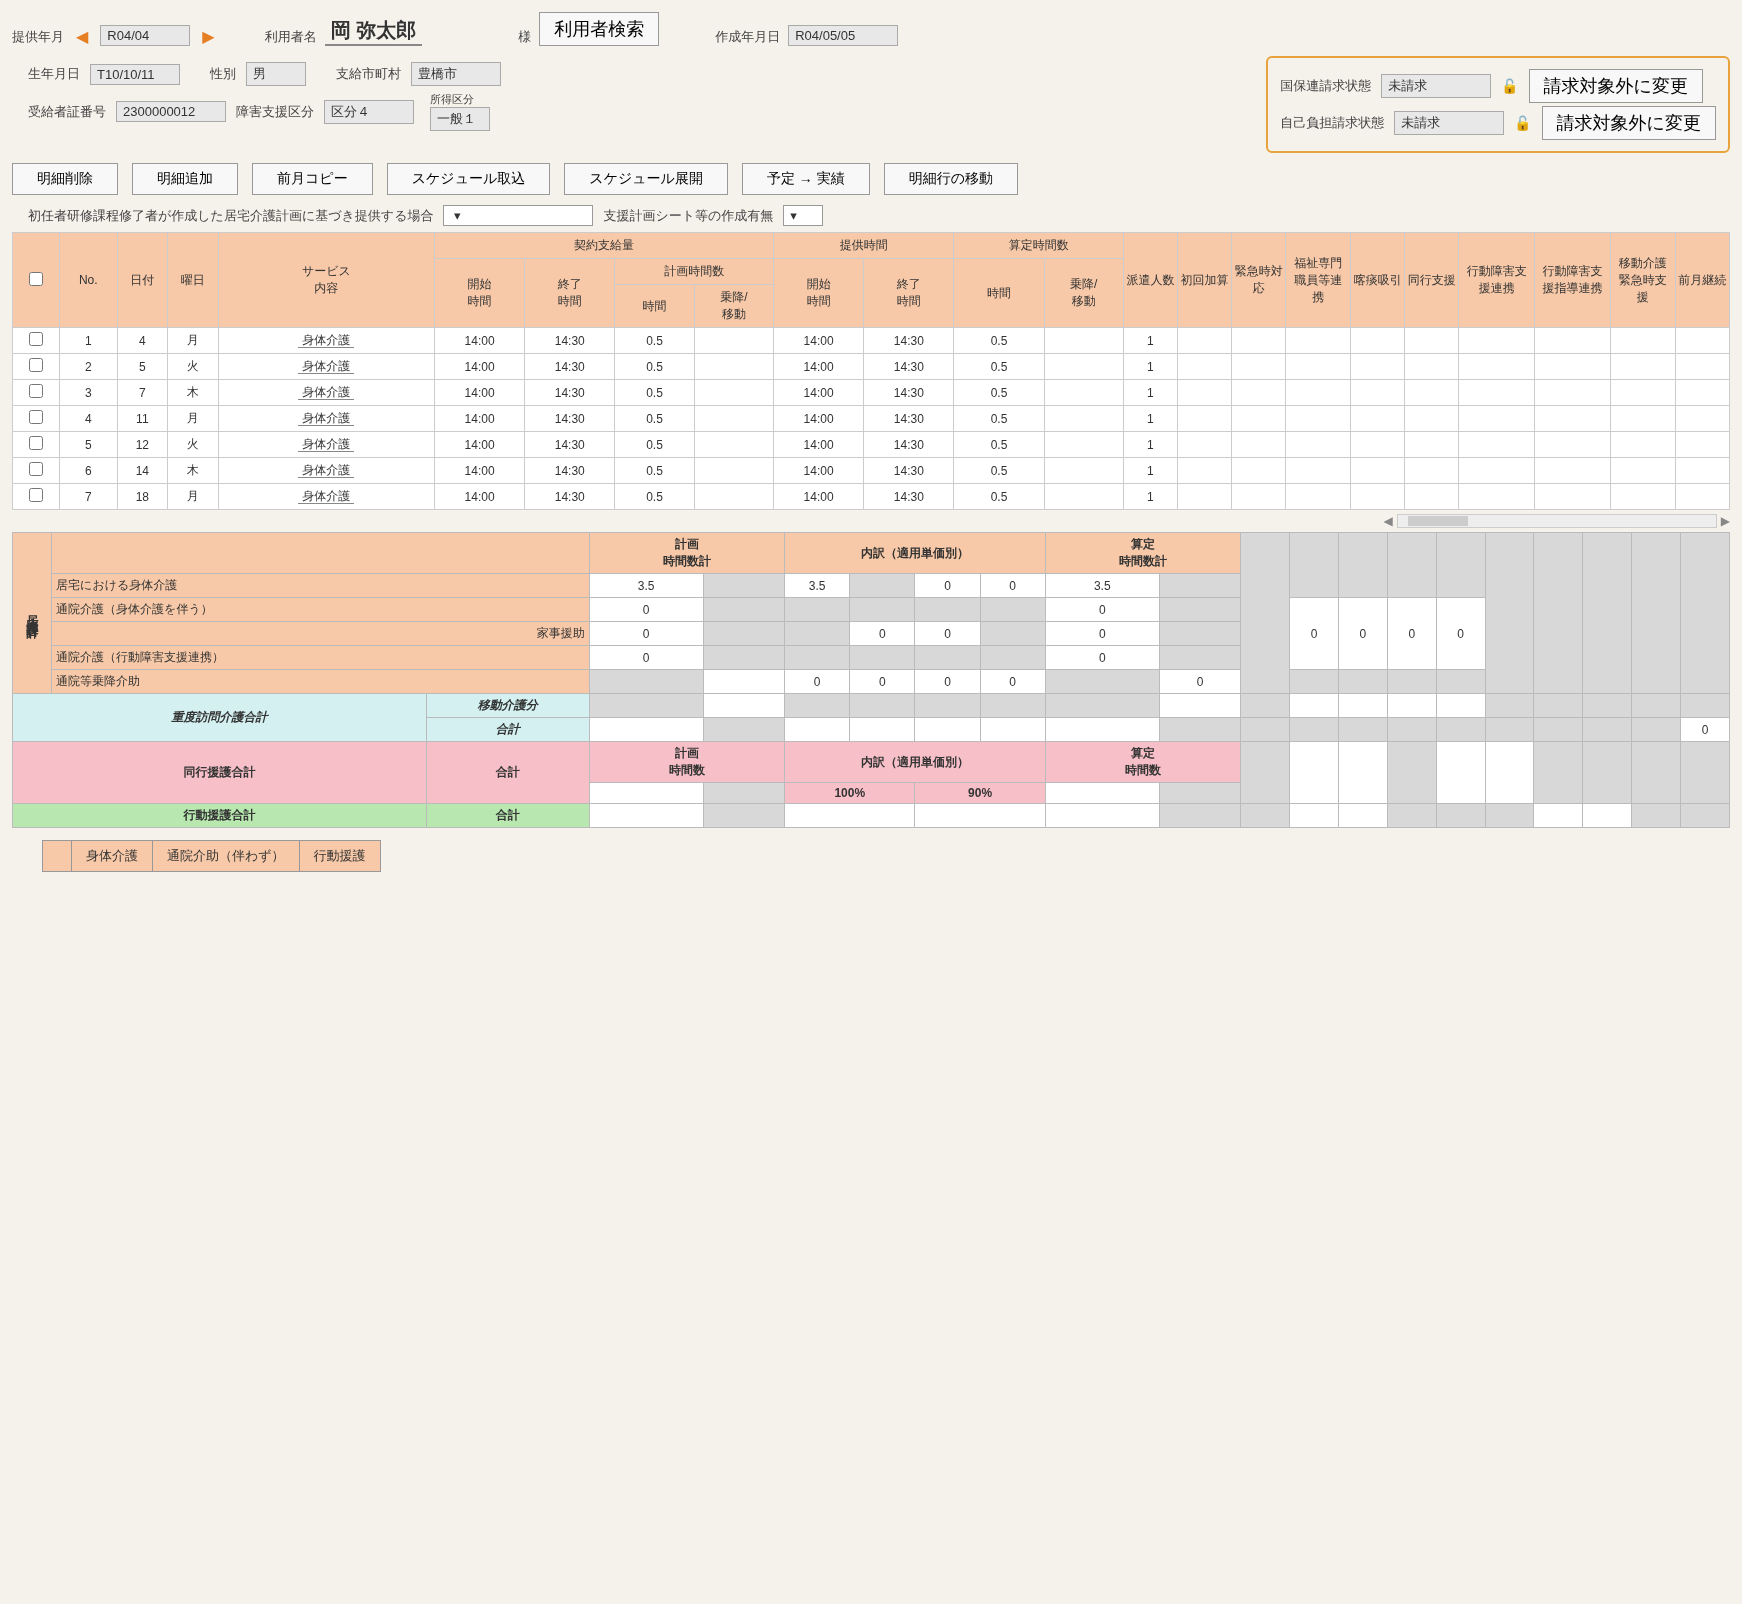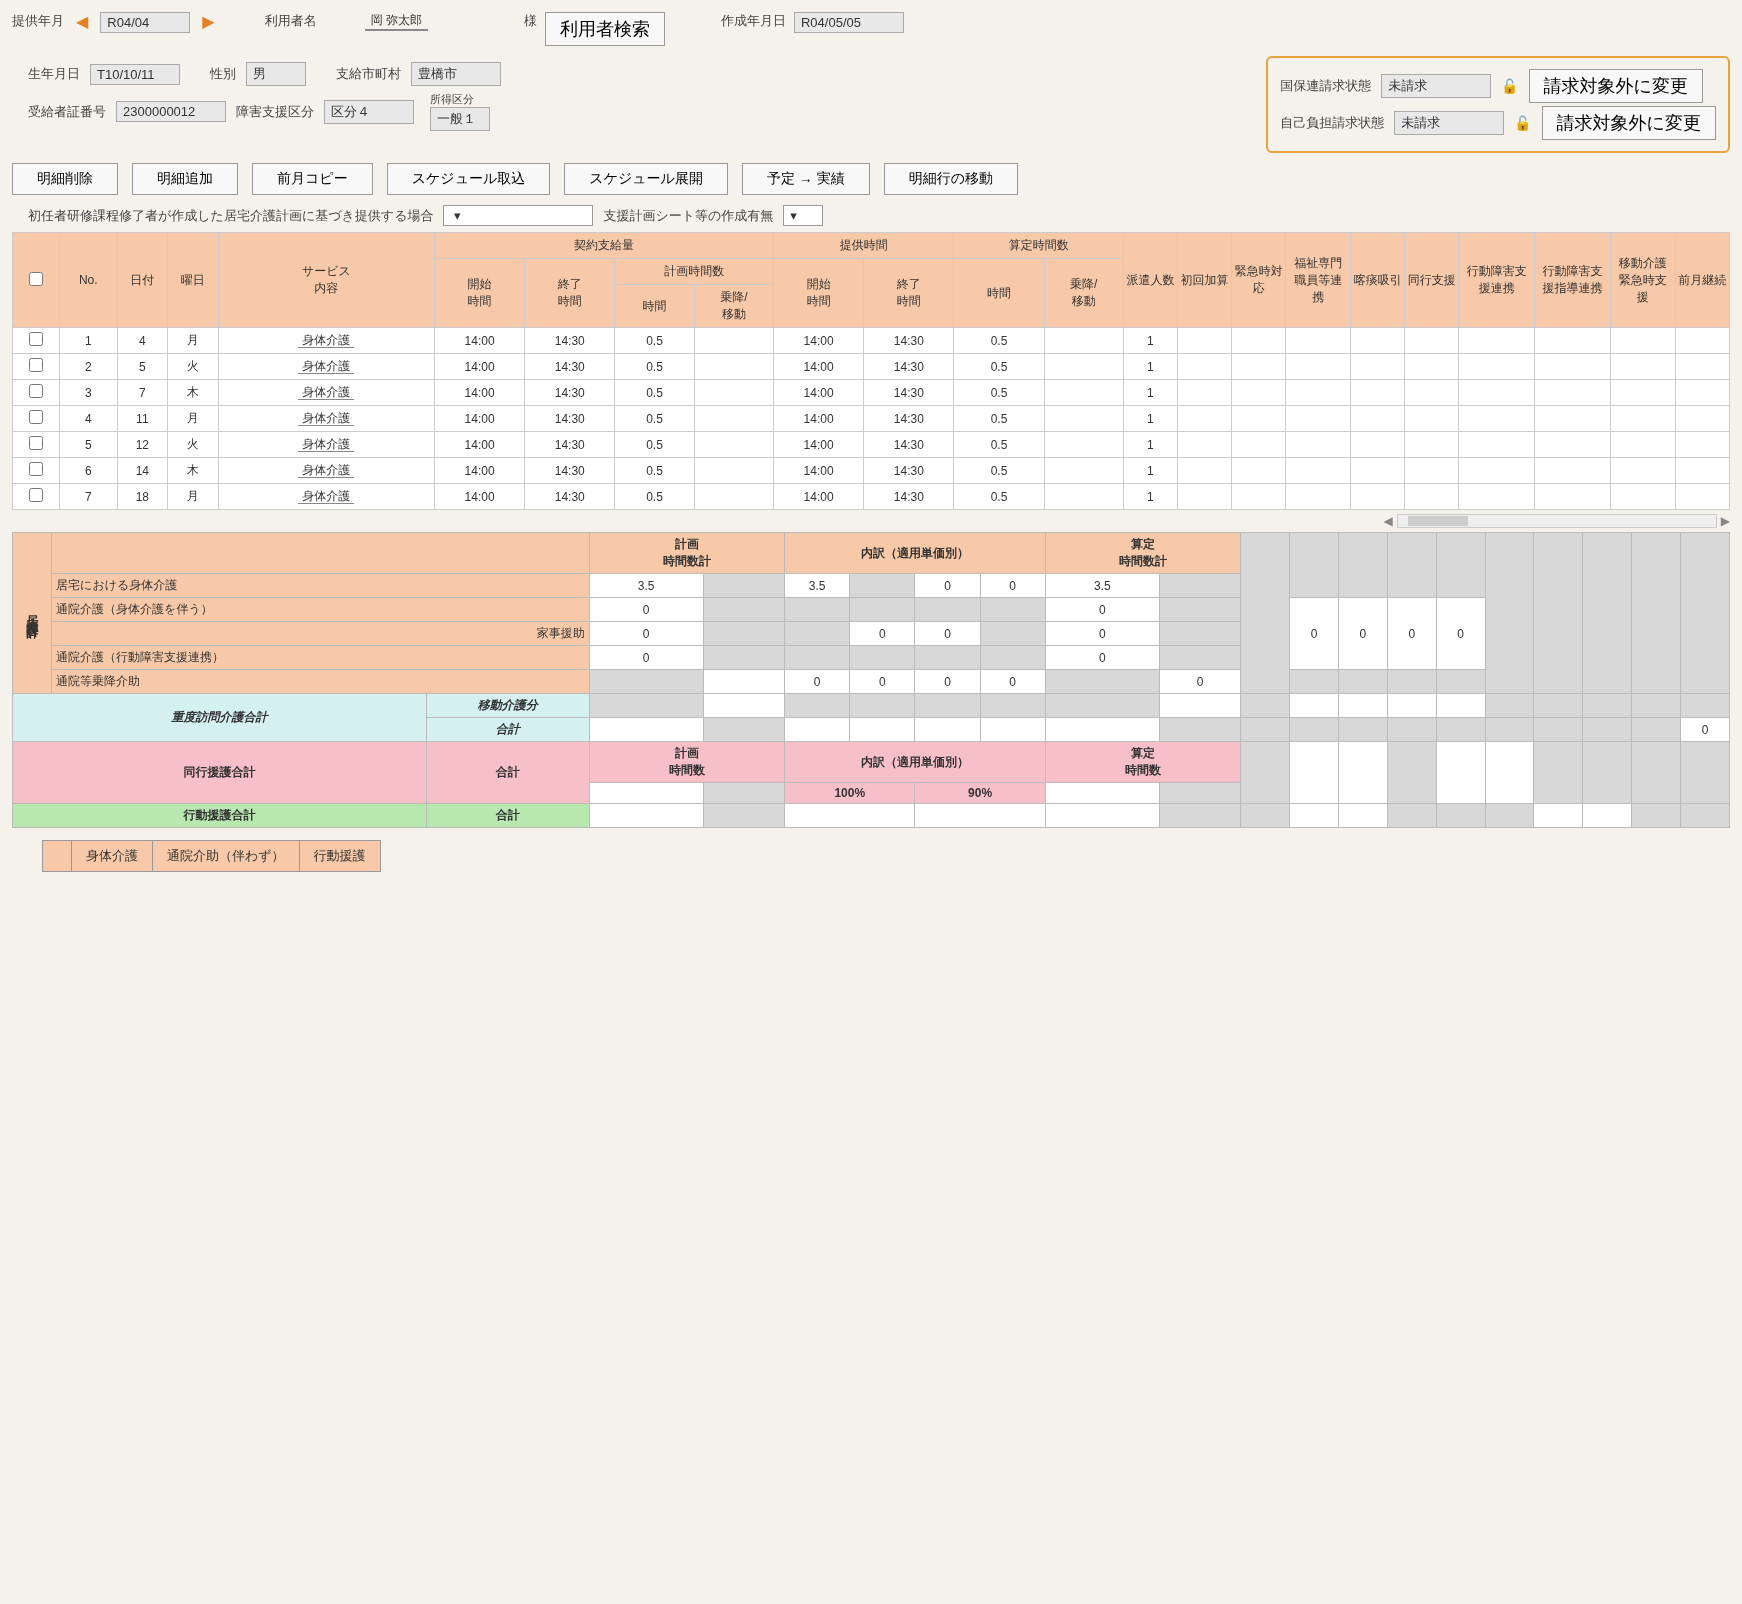--- a/index.html
+++ b/index.html
@@ -1,23 +1,23 @@
 <!DOCTYPE html>
 <html><head>
 <meta charset="utf-8">
 <style>
 * { box-sizing: border-box; margin: 0; padding: 0; }
 body { font-family: "Meiryo", "Hiragino Sans", sans-serif; font-size: 13px; background: #f5f1eb; padding: 12px; color: #333; }
-.top-row { display: flex; align-items: flex-start; gap: 8px; margin-bottom: 10px; flex-wrap: wrap; }
+.top-row { display: flex; align-items: flex-end; gap: 8px; margin-bottom: 10px; flex-wrap: wrap; }
 .label { color: #444; }
 .field { background: #e8e8e8; border: 1px solid #aaa; padding: 2px 6px; min-width: 60px; display: inline-block; text-align: left; }
 .field.wide { min-width: 90px; }
 .field.xwide { min-width: 110px; }
 .arrow { color: #e67e22; font-size: 16px; padding: 0 4px; cursor: pointer; user-select:none; }
-.name-val { font-size: 12px; font-weight: normal; color: #333; border-bottom: 2px solid #888; padding: 0 6px; margin-left: 40px; }
+.name-val { font-size: 20px; font-weight: bold; color: #333; border-bottom: 2px solid #888; padding: 0 6px; }
 .btn { background: #f8f8f8; border: 1px solid #999; padding: 4px 14px; cursor: pointer; font-size: 18px; }
 .status-box { border: 2px solid #e8a33d; border-radius: 6px; padding: 8px 12px; margin-left: auto; }
 .status-row { display: flex; align-items: center; gap: 10px; margin: 3px 0; }
 .lock-icon { color: #e67e22; font-size: 14px; }
 .info-row { display: flex; align-items: center; gap: 10px; margin: 6px 16px; flex-wrap: wrap; }
 .btn-bar { display: flex; gap: 14px; margin: 10px 0; flex-wrap: wrap; }
 .btn-bar .btn { padding: 6px 24px; font-size: 14px; }
 .select { background: #fff; border: 1px solid #999; padding: 2px 20px 2px 6px; min-width: 150px; }
 .select.sm { min-width: 40px; }
 

